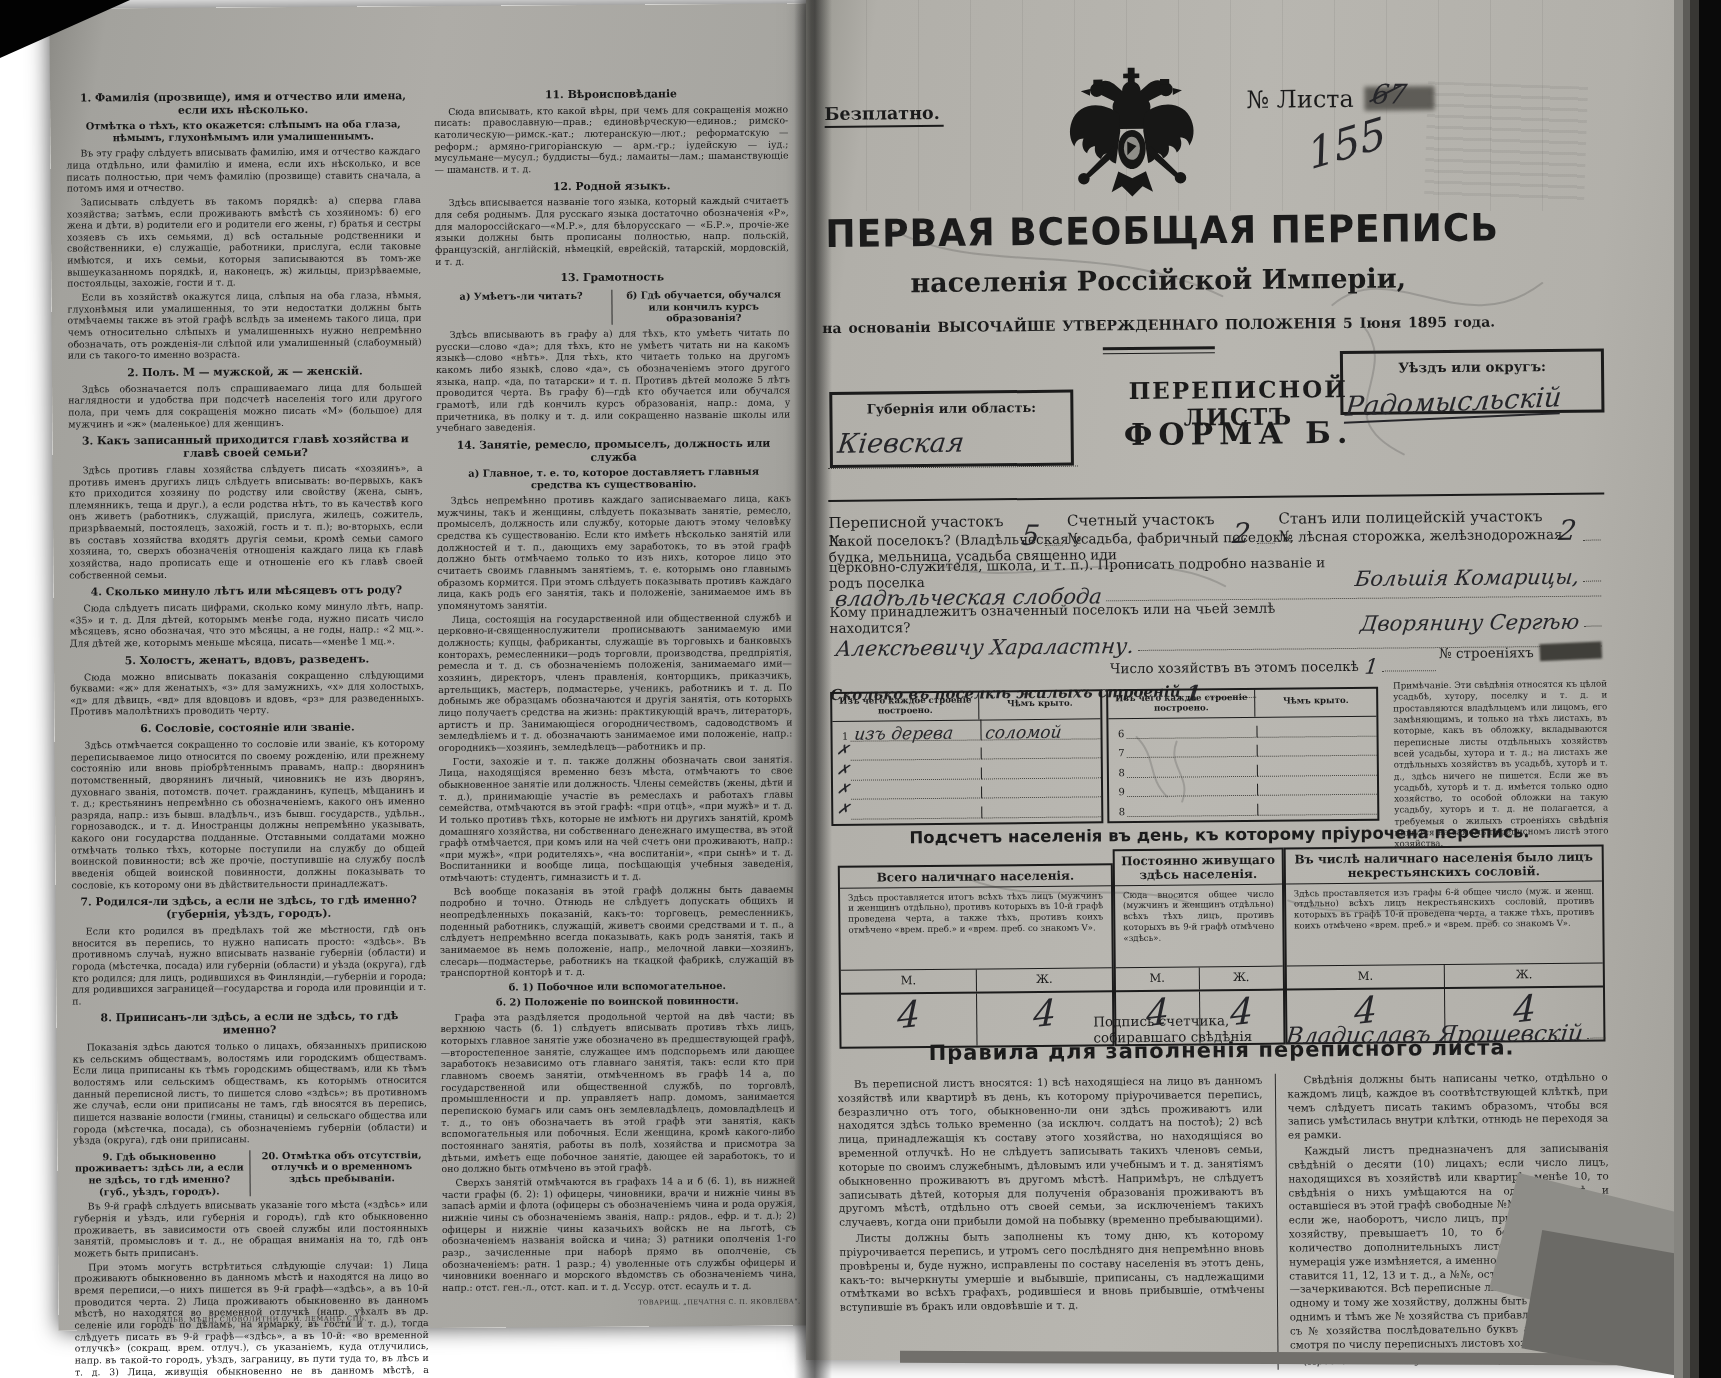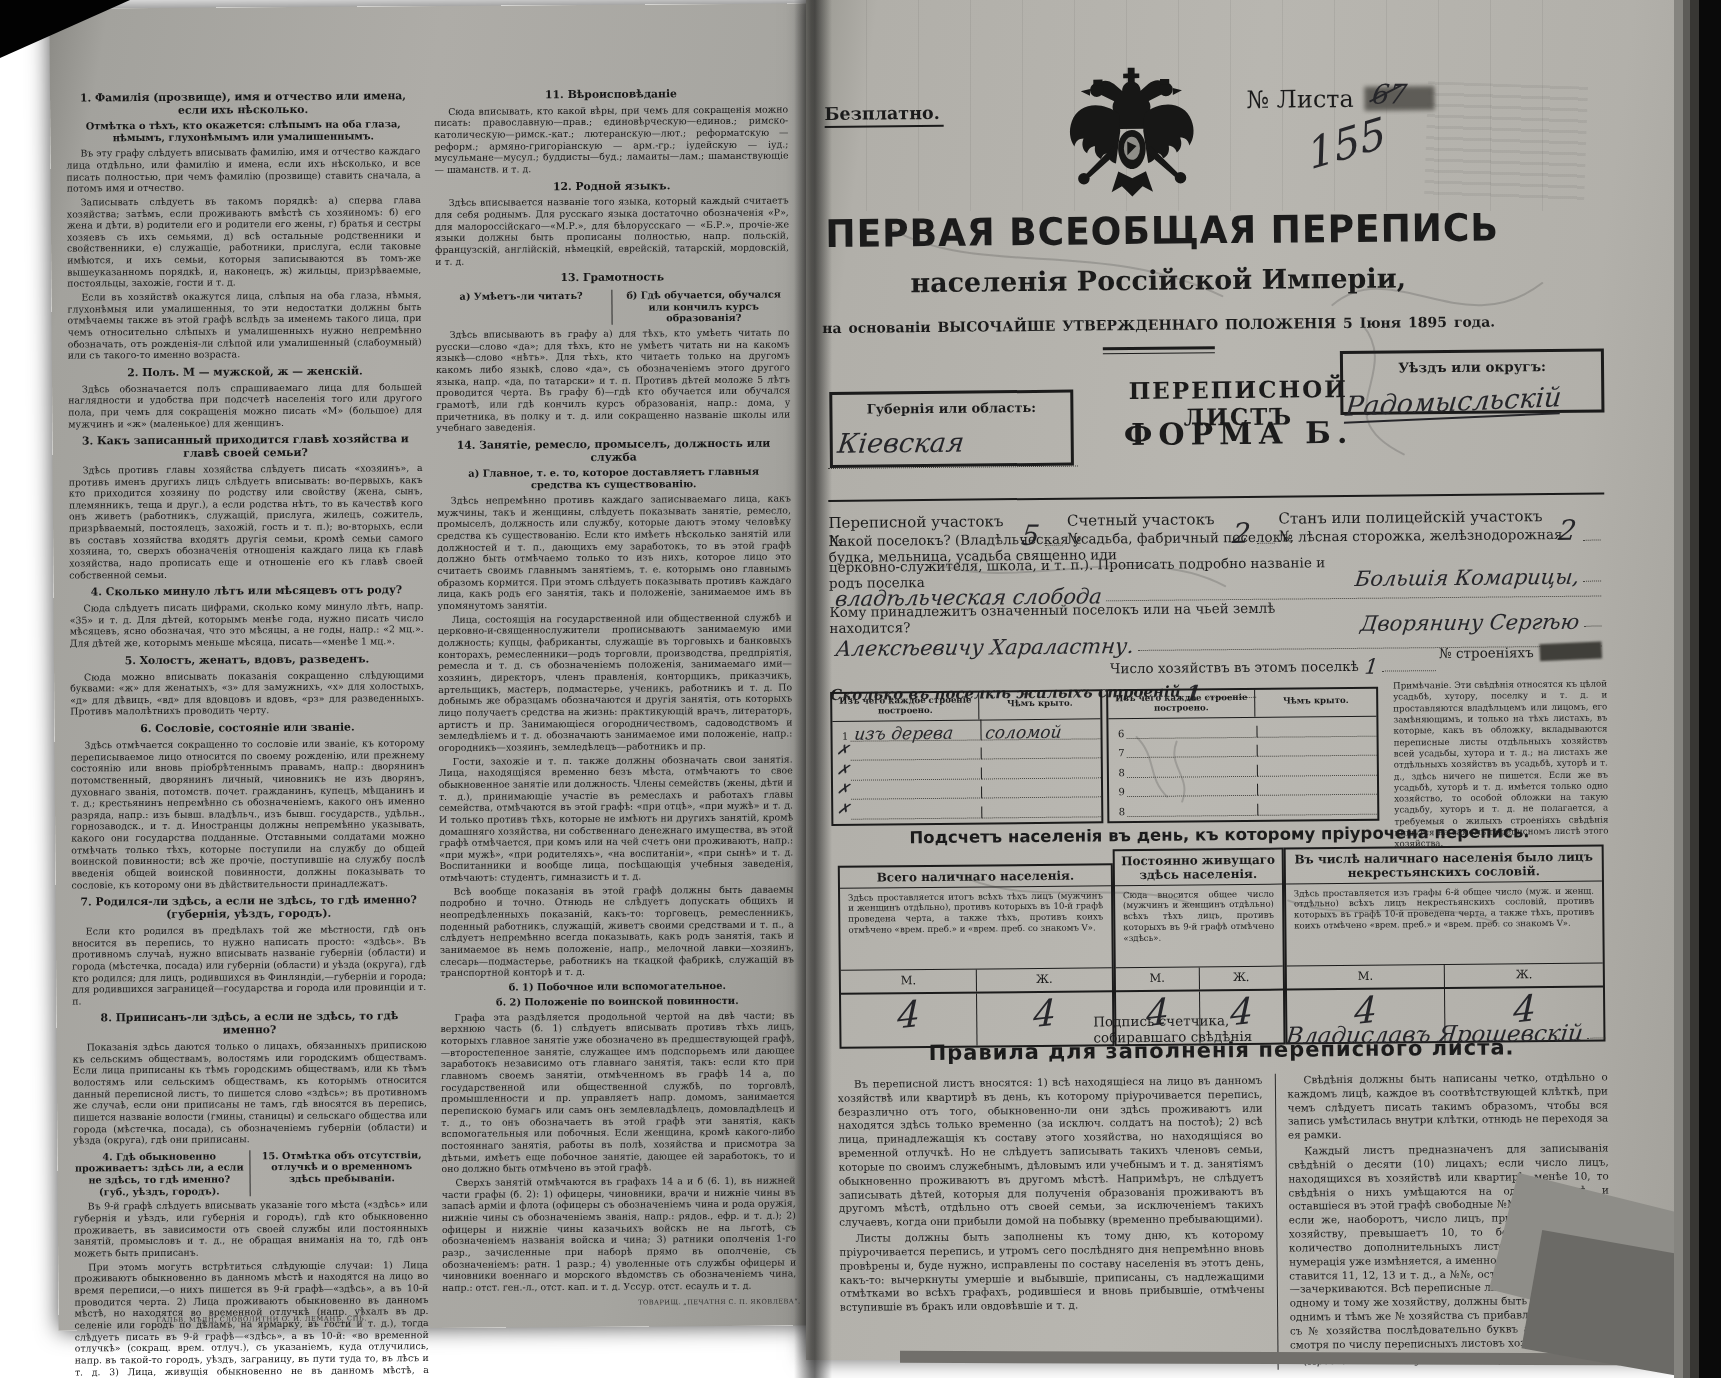--- a/index.html
+++ b/index.html
@@ -213,22 +213,22 @@
             <div class="btxt">8. Приписанъ-ли здѣсь, а если не здѣсь, то гдѣ именно?</div>
 
           </div>
           <div class="blk p">
             <div class="btxt">Показанія здѣсь даются только о лицахъ, обязанныхъ припискою къ сельскимъ обществамъ, волостямъ или городскимъ обществамъ. Если лица приписаны къ тѣмъ городскимъ обществамъ, или къ тѣмъ волостямъ или сельскимъ обществамъ, къ которымъ относится данный переписной листъ, то пишется слово «здѣсь»; въ противномъ же случаѣ, если они приписаны не тамъ, гдѣ вносятся въ перепись, пишется названіе волости (гмины, станицы) и сельскаго общества или города (мѣстечка, посада), съ обозначеніемъ губерніи (области) и уѣзда (округа), гдѣ они приписаны.</div>
 
           </div>
           <div class="blk hsplit">
 
             <div class="bsplit">
-              <div class="bleft">4. Гдѣ обыкновенно проживаетъ: здѣсь ли, а если не здѣсь, то гдѣ именно? (губ., уѣздъ, городъ).</div>
-              <div class="bright">15. Отмѣтка объ отсутствіи, отлучкѣ и о временномъ здѣсь пребываніи.</div>
+              <div class="bleft">9. Гдѣ обыкновенно проживаетъ: здѣсь ли, а если не здѣсь, то гдѣ именно? (губ., уѣздъ, городъ).</div>
+              <div class="bright">20. Отмѣтка объ отсутствіи, отлучкѣ и о временномъ здѣсь пребываніи.</div>
             </div>
           </div>
           <div class="blk p">
             <div class="btxt">Въ 9-й графѣ слѣдуетъ вписывать указаніе того мѣста («здѣсь» или губернія и уѣздъ, или губернія и городъ), гдѣ кто обыкновенно проживаетъ, въ зависимости отъ своей службы или постоянныхъ занятій, промысловъ и т. д., не обращая вниманія на то, гдѣ онъ можетъ быть приписанъ.</div>
 
           </div>
           <div class="blk p">
             <div class="btxt">При этомъ могутъ встрѣтиться слѣдующіе случаи: 1) Лица проживаютъ обыкновенно въ данномъ мѣстѣ и находятся на лицо во время переписи,—о нихъ пишется въ 9-й графѣ—«здѣсь», а въ 10-й проводится черта. 2) Лица проживаютъ обыкновенно въ данномъ мѣстѣ, но находятся во временной отлучкѣ (напр. уѣхалъ въ др. селеніе или городъ по дѣламъ, на ярмарку, въ гости и т. д.), тогда слѣдуетъ писать въ 9-й графѣ—«здѣсь», а въ 10-й: «во временной отлучкѣ» (сокращ. врем. отлуч.), съ указаніемъ, куда отлучились, напр. въ такой-то городъ, уѣздъ, заграницу, въ пути туда то, въ лѣсъ и т. д. 3) Лица, живущія обыкновенно не въ данномъ мѣстѣ, а находящіяся въ немъ только кратковременно — по торговымъ, служебнымъ или инымъ дѣламъ, гостями и т. д., о нихъ пишется въ 9-й графѣ мѣсто ихъ обыкновеннаго проживанія — городъ или уѣздъ (округъ), губернія (область), а въ 10-й графѣ: «во временномъ пребываніи» (сокращ. врем. преб.). О лицахъ, временно отлучившихся или временно пребывающихъ на срокъ менѣе 5 дней, къ указаннымъ отмѣткамъ о врем. отлуч. и врем. преб. прибавляютъ отмѣтку знакомъ V.</div>
 
           </div>

